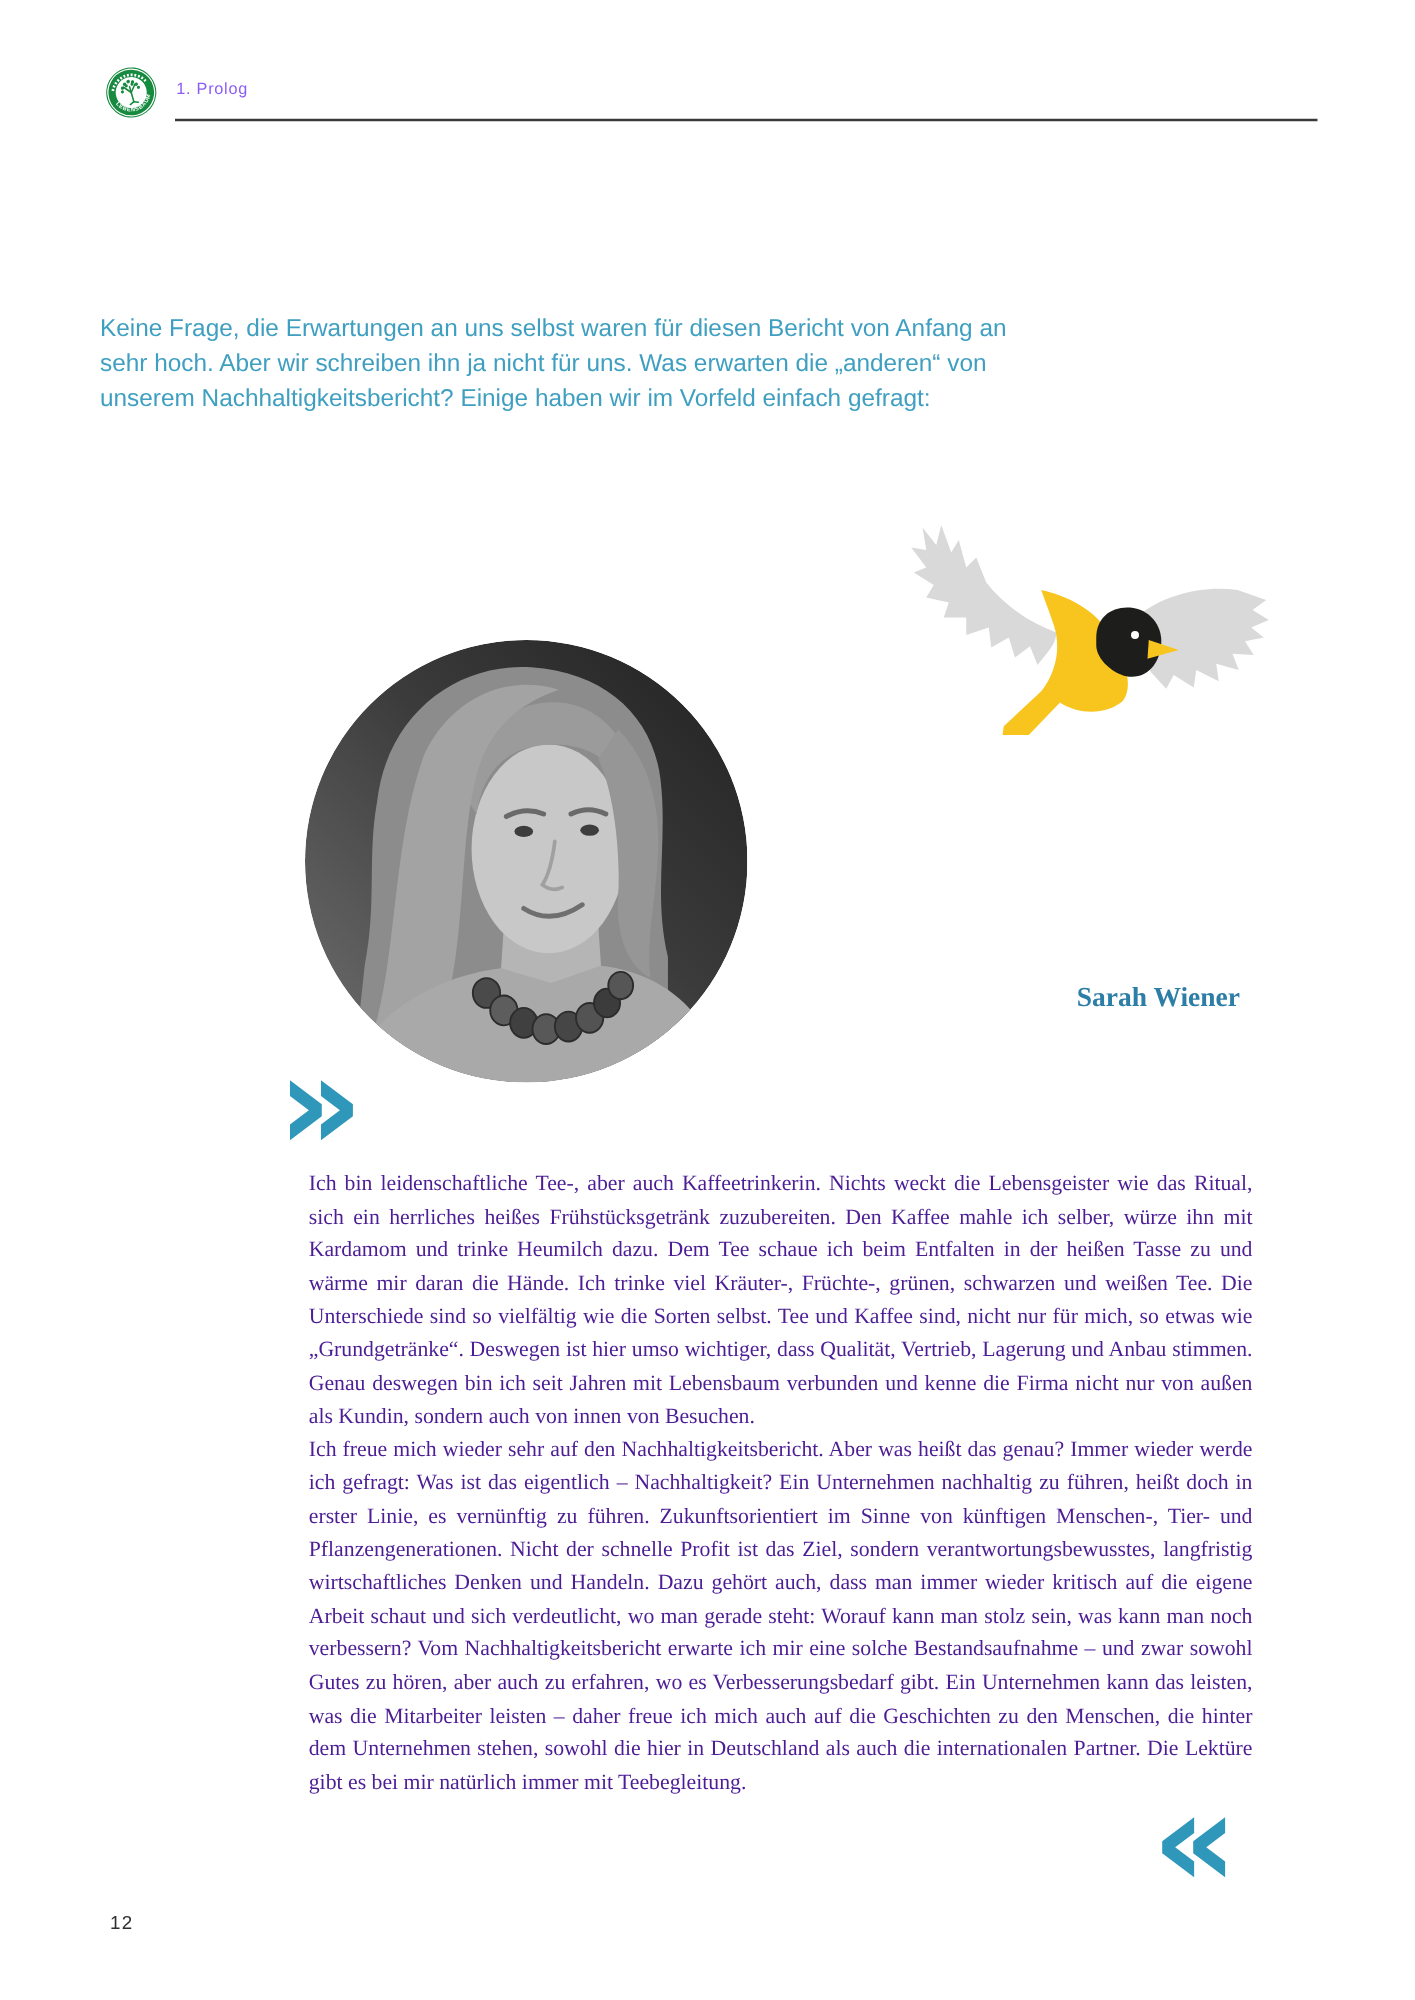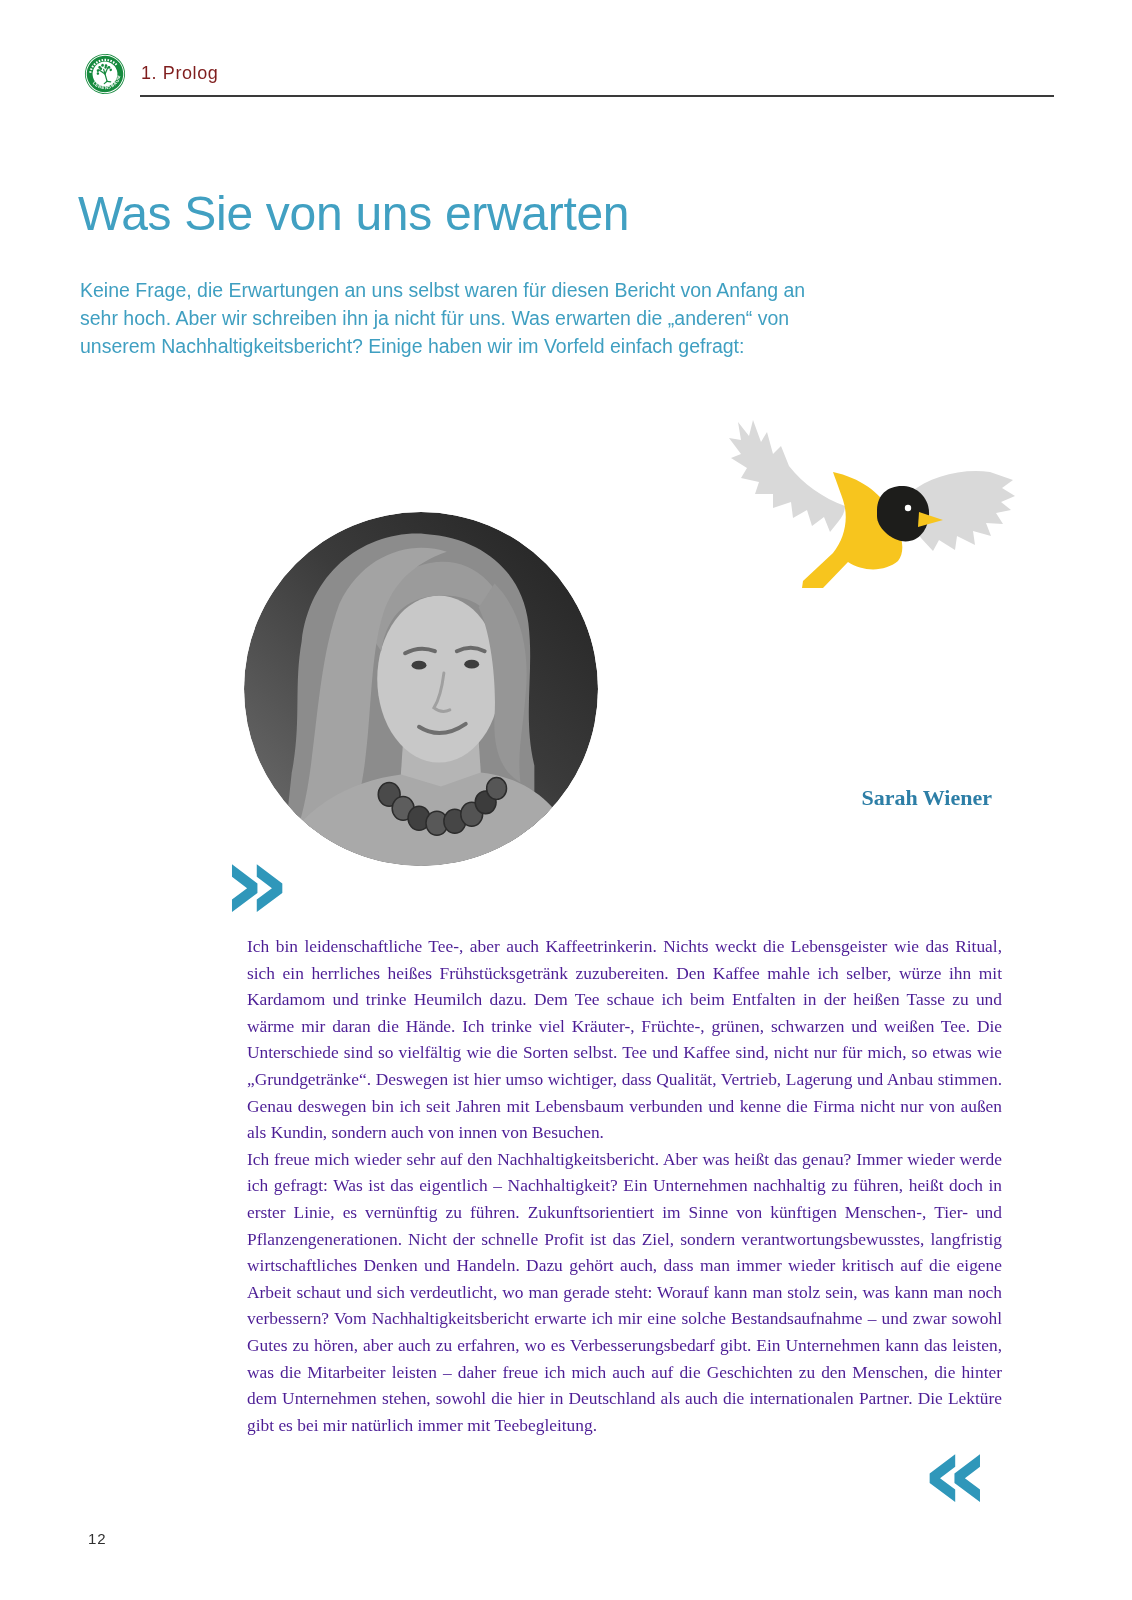--- a/index.html
+++ b/index.html
@@ -3,25 +3,25 @@
 <meta charset="utf-8">
 <style>
   * { margin:0; padding:0; box-sizing:border-box; }
   html, body { background:#ffffff; }
   .page {
     position:relative; width:1132px; height:1600px; background:#ffffff;
     font-family:"Liberation Sans", sans-serif; overflow:hidden;
   }
   
   .logo { position:absolute; left:84px; top:53px; width:42px; height:42px; }
-  .section-label { position:absolute; left:141px; top:63px; font-size:18px; letter-spacing:0.6px; color:#7f1d1d; }
+  .section-label { position:absolute; left:141px; top:63px; font-size:13px; letter-spacing:0.6px; color:#8b5cf6; }
   .header-rule { position:absolute; left:140px; top:95px; width:914px; height:2px; background:#3a3a3a; }
   
   .title { position:absolute; left:78px; top:186px; font-size:48px; font-weight:400; letter-spacing:-0.3px; color:#41a0c2; }
-  .intro { position:absolute; left:80px; top:276px; width:745px; font-size:19.5px; line-height:28px; color:#3f9fc1; }
+  .intro { position:absolute; left:80px; top:249px; width:745px; font-size:19.5px; line-height:28px; color:#3f9fc1; }
   
   .bird { position:absolute; left:705px; top:398px; width:320px; height:205px; }
   
   .portrait { position:absolute; left:244px; top:512px; width:354px; height:354px; border-radius:50%; overflow:hidden; }
   
   .attribution { position:absolute; right:140px; top:785px; text-align:right; font-family:"Liberation Serif", serif; }
   .attribution .name { font-size:22px; font-weight:700; color:#2d7ea6; line-height:25px; }
   .attribution .role { font-size:20.5px; color:#5aa7c9; line-height:25px; }
   
   .quote-open, .quote-close {
@@ -76,21 +76,20 @@
           <path id="arcBottom" d="M 6,25 A 16.4,16.4 0 0 0 38,25"></path>
         </defs>
       <text font-family="Liberation Sans, sans-serif" font-size="4.6" font-weight="700" fill="#ffffff" letter-spacing="0.6">
         <textPath href="#arcBottom" startOffset="50%" text-anchor="middle">LEBENSBAUM</textPath>
       </text>
     </g>
   </svg>
   <div class="section-label">1. Prolog</div>
   <div class="header-rule"></div>
 
-  <h1 class="title">Was Sie von uns erwarten</h1>
   <p class="intro">Keine Frage, die Erwartungen an uns selbst waren für diesen Bericht von Anfang an sehr hoch. Aber wir schreiben ihn ja nicht für uns. Was erwarten die „anderen“ von unserem Nachhaltigkeitsbericht? Einige haben wir im Vorfeld einfach gefragt:</p>
 
   <svg class="bird" viewBox="0 0 320 205" aria-hidden="true">
 
     <path fill="#d9d9d9" d="M140,108 C118,100 98,86 84,68 L76,48 L68,56 L62,34 L56,44 L48,22 L44,38 L33,24 L36,42 L24,40 L36,56 L26,60 L42,70 L36,80 L54,84 L50,96 L68,96 L68,110 L86,104 L88,120 L102,112 L107,128 L119,119 L125,134 L133,124 C138,118 140,113 140,108 Z"></path>
 
     <path fill="#d9d9d9" d="M205,95 C225,78 258,70 285,74 L308,82 L297,90 L310,98 L296,104 L306,112 L291,115 L298,126 L281,125 L286,138 L268,133 L270,147 L252,138 L250,152 L234,142 L228,153 L216,140 C208,128 202,110 205,95 Z"></path>
 
     <path fill="#f7c51e" d="M128,74 C155,80 175,94 184,112 C196,132 202,152 193,163 C180,174 158,174 143,164 L118,190 L97,190 L98,183 L128,155 C140,140 144,120 138,102 C134,90 130,80 128,74 Z"></path>
 

